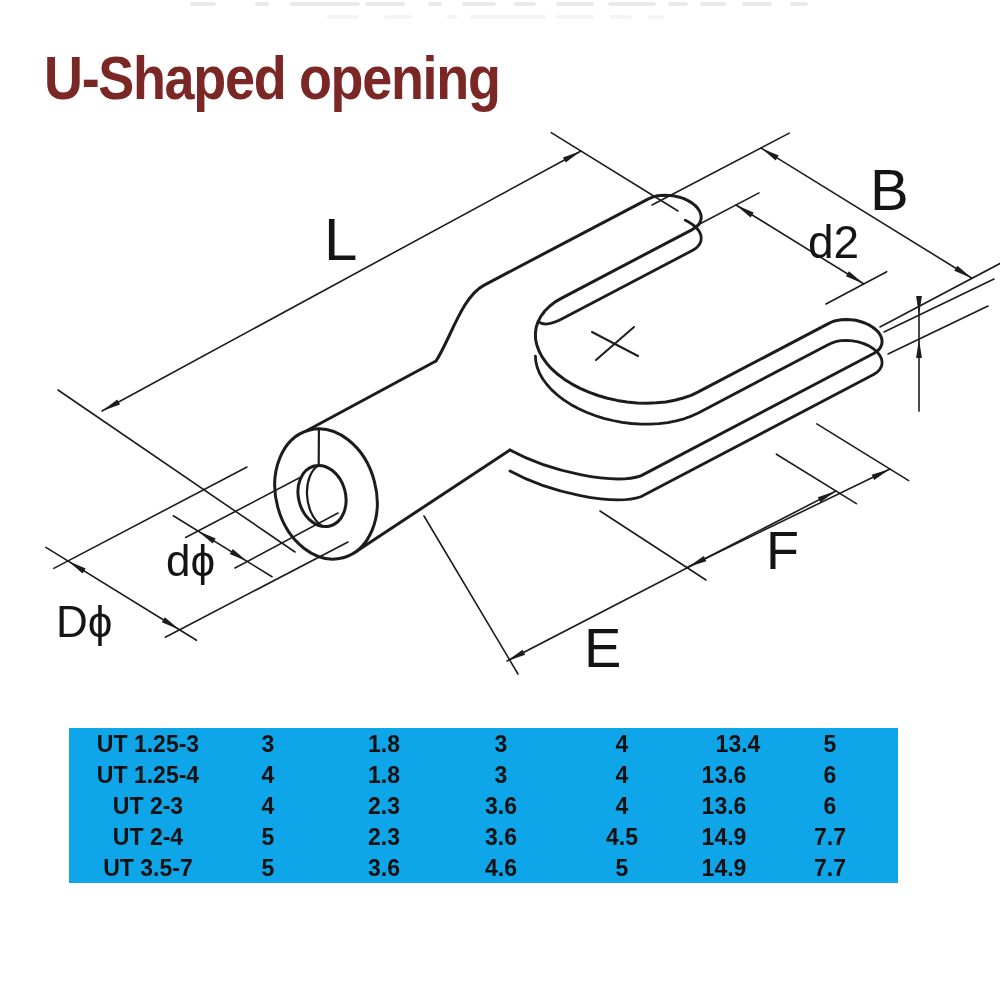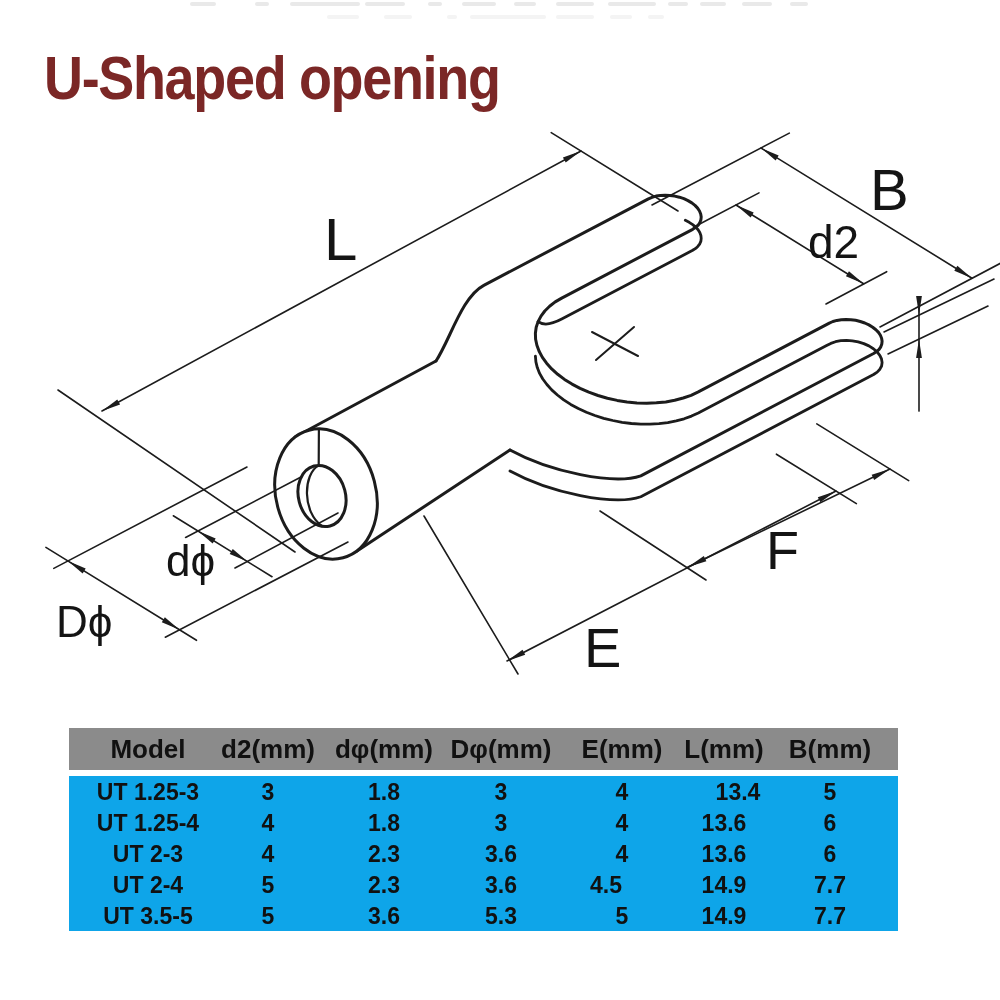--- a/index.html
+++ b/index.html
@@ -111,29 +111,20 @@
 <text x="808" y="258" font-size="46">d2</text>
 <text x="56" y="637" font-size="44">Dϕ</text>
 <text x="166" y="576" font-size="44">dϕ</text>
 <text x="584" y="667" font-size="56">E</text>
 <text x="766" y="569" font-size="54">F</text>
 </g>
 </svg>
 </div>
 
 <div class="spec-table">
-  <div class="thead">
-      <span class="cell" style="left:79px">Model</span>
-      <span class="cell" style="left:199px">d2(mm)</span>
-      <span class="cell" style="left:315px">dφ(mm)</span>
-      <span class="cell" style="left:432px">Dφ(mm)</span>
-      <span class="cell" style="left:553px">E(mm)</span>
-      <span class="cell" style="left:655px">L(mm)</span>
-      <span class="cell" style="left:761px">B(mm)</span>
-    </div>
   <div class="trow">
       <span class="cell" style="left:79px">UT 1.25-3</span>
       <span class="cell" style="left:199px">3</span>
       <span class="cell" style="left:315px">1.8</span>
       <span class="cell" style="left:432px">3</span>
       <span class="cell" style="left:553px">4</span>
       <span class="cell" style="left:669px">13.4</span>
       <span class="cell" style="left:761px">5</span>
     </div>
   <div class="trow">
@@ -152,26 +143,26 @@
       <span class="cell" style="left:432px">3.6</span>
       <span class="cell" style="left:553px">4</span>
       <span class="cell" style="left:655px">13.6</span>
       <span class="cell" style="left:761px">6</span>
     </div>
   <div class="trow">
       <span class="cell" style="left:79px">UT 2-4</span>
       <span class="cell" style="left:199px">5</span>
       <span class="cell" style="left:315px">2.3</span>
       <span class="cell" style="left:432px">3.6</span>
-      <span class="cell" style="left:537px">4.5</span>
+      <span class="cell" style="left:553px">4.5</span>
       <span class="cell" style="left:655px">14.9</span>
       <span class="cell" style="left:761px">7.7</span>
     </div>
   <div class="trow">
-      <span class="cell" style="left:79px">UT 3.5-5</span>
+      <span class="cell" style="left:79px">UT 3.5-7</span>
       <span class="cell" style="left:199px">5</span>
       <span class="cell" style="left:315px">3.6</span>
-      <span class="cell" style="left:432px">5.3</span>
+      <span class="cell" style="left:432px">4.6</span>
       <span class="cell" style="left:553px">5</span>
       <span class="cell" style="left:655px">14.9</span>
       <span class="cell" style="left:761px">7.7</span>
     </div>
 </div>
 
 </body></html>

